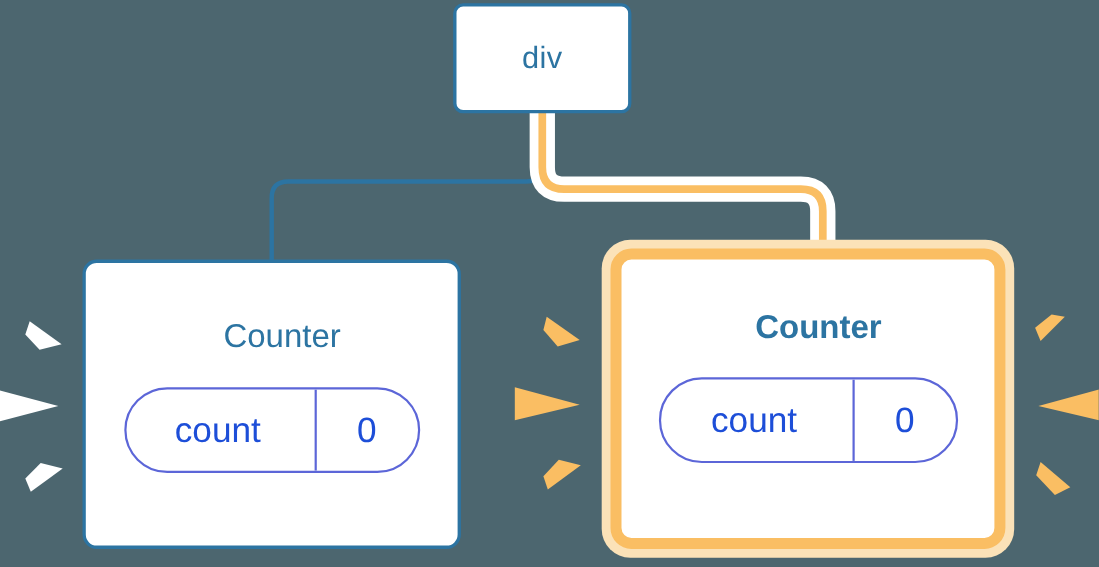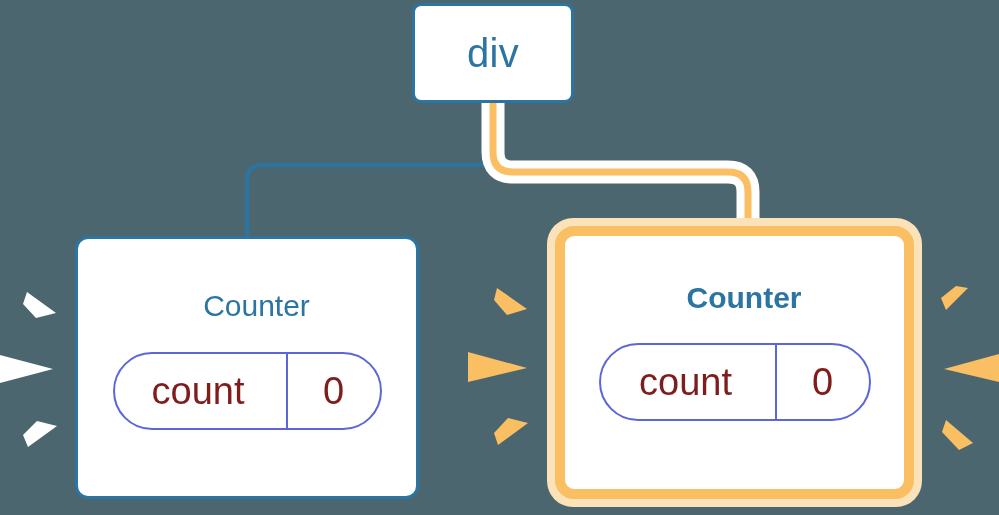--- a/index.html
+++ b/index.html
@@ -46,21 +46,21 @@
     left: 412px;
     top: 3px;
     width: 162px;
     height: 100px;
     border: 3px solid #2c74a2;
     border-radius: 9px;
     justify-content: center;
     z-index: 6;
   }
   .node-div .node-title {
-    font-size: 40px;
+    font-size: 28px;
     color: #2c74a2;
     letter-spacing: 0.3px;
     line-height: 1;
   }
 
   .node-counter-left {
     left: 75px;
     top: 236px;
     width: 344px;
     height: 263px;
@@ -134,22 +134,22 @@
     padding-right: 4px;
   }
   .pill-value {
     flex: 0 0 92px;
     display: flex;
     align-items: center;
     justify-content: center;
     border-left: 2px solid #5c66d8;
   }
   .pill-key span, .pill-value span {
-    font-size: 38px;
-    color: #7f1d1d;
+    font-size: 32px;
+    color: #1d4ed8;
     line-height: 1;
   }
 </style>
 </head>
 <body>
 
 <div id="stage">
 
   <svg id="wires" viewBox="0 0 999 515">
 

